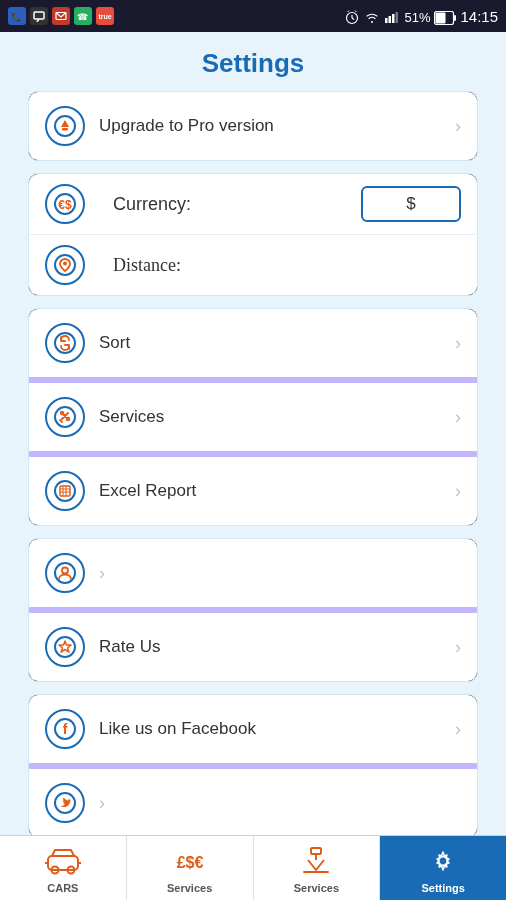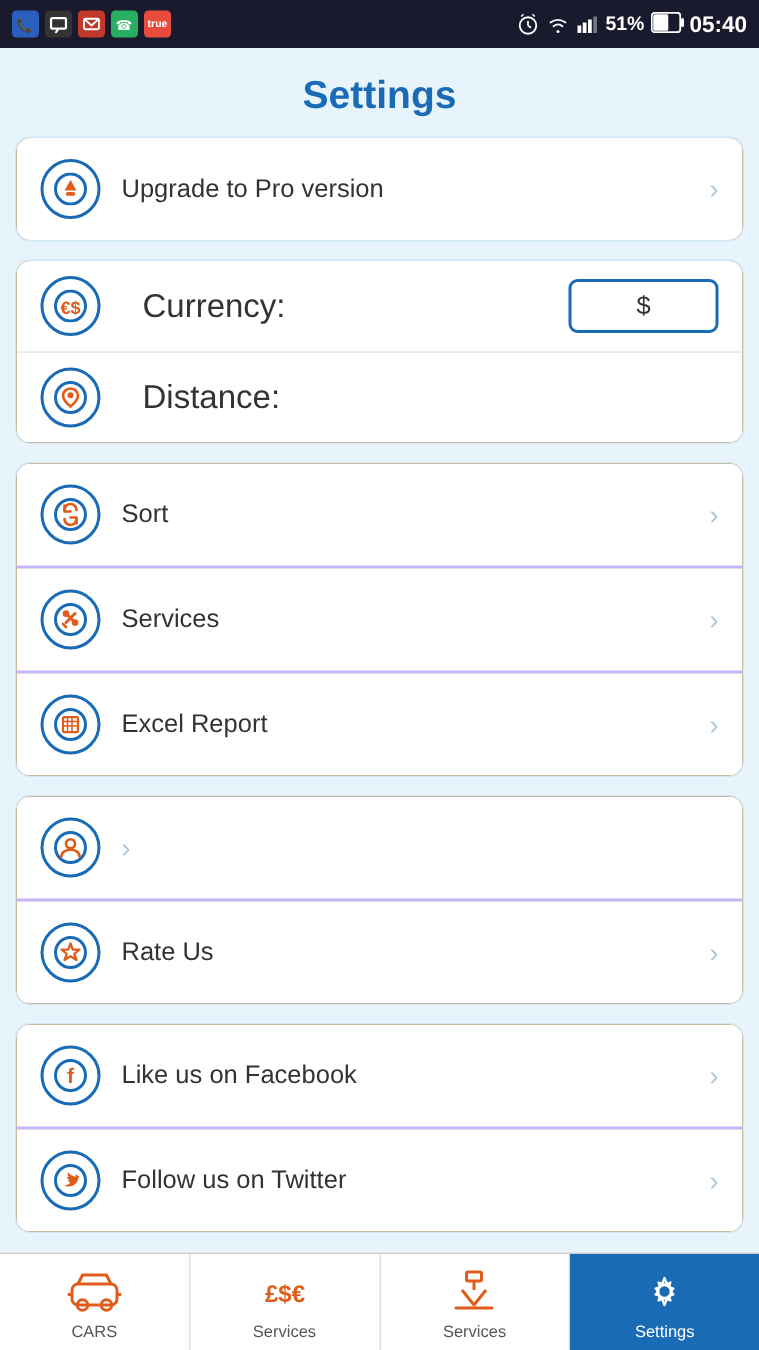--- a/index.html
+++ b/index.html
@@ -18,53 +18,53 @@
       height: 32px;
       background: #1a1a2e;
       display: flex;
       align-items: center;
       justify-content: space-between;
       padding: 0 8px;
       color: white;
       font-size: 12px;
     }
     .status-left { display: flex; align-items: center; gap: 4px; }
-    .status-right { display: flex; align-items: flex-start; gap: 4px; font-size: 13px; font-weight: bold; }
+    .status-right { display: flex; align-items: flex-end; gap: 4px; font-size: 13px; font-weight: normal; }
     .status-icon {
       width: 18px; height: 18px;
       background: #2a5fbd;
       border-radius: 3px;
       display: flex; align-items: center; justify-content: center;
       font-size: 9px; color: white;
     }
 
     
     .page-title {
       text-align: center;
       color: #1a6bb5;
       font-size: 26px;
       font-weight: bold;
       padding: 16px 0 12px;
       background: #e8f4fb;
     }
 
     
     .section {
-      background: #a16207;
+      background: #000000;
       border-radius: 10px;
-      margin: 0 10px 12px;
+      margin: 0 28px 12px;
       overflow: hidden;
       border: 1px solid #d0e8f5;
     }
 
     .list-item {
       display: flex;
       align-items: center;
       padding: 14px 16px;
-      border-bottom: 2px solid #c4b5fd;
+      border-bottom: 6px solid #c4b5fd;
       background: white;
       cursor: pointer;
       position: relative;
     }
     .list-item:last-child { border-bottom: none; }
 
     .item-icon {
       width: 40px; height: 40px;
       border-radius: 50%;
       border: 2.5px solid #1a6bb5;
@@ -88,21 +88,21 @@
 
     
     .currency-row {
       display: flex;
       align-items: center;
       padding: 10px 16px;
       border-bottom: 1px solid #e8f0f7;
       background: white;
     }
     .currency-label {
-      font-size: 22px;
+      font-size: 18px;
       color: #333;
       margin-left: 14px;
       flex: 1;
     }
     .currency-value {
       border: 2px solid #1a6bb5;
       border-radius: 6px;
       padding: 6px 30px;
       font-size: 17px;
       color: #333;
@@ -133,21 +133,21 @@
     }
     .nav-item:last-child { border-right: none; background: #1a6bb5; border-radius: 0; }
     .nav-item:last-child .nav-label { color: white; }
     .nav-icon-wrap {
       width: 38px; height: 38px;
       display: flex; align-items: center; justify-content: center;
     }
     .nav-label {
       font-size: 11px;
       color: #555;
-      font-weight: normal;
+      font-weight: bold;
     }
 
     
     svg { display: block; }
 
     .scroll-area {
       height: calc(900px - 32px - 65px);
       overflow-y: auto;
       padding-bottom: 8px;
     }
@@ -202,21 +202,21 @@
       <rect x="4.5" y="7" width="2.5" height="7" fill="white"></rect>
       <rect x="8" y="5" width="2.5" height="9" fill="white"></rect>
       <rect x="11.5" y="3" width="2.5" height="11" fill="white" opacity="0.4"></rect>
     </svg>
     <span>51%</span>
     <svg width="22" height="14" viewBox="0 0 22 14">
         <rect x="0.5" y="0.5" width="19" height="13" rx="2" fill="none" stroke="white" stroke-width="1.2"></rect>
         <rect x="20" y="4" width="2" height="6" rx="1" fill="white"></rect>
         <rect x="1.5" y="1.5" width="10" height="11" rx="1" fill="white"></rect>
       </svg>
-    <span style="font-size:15px;">05:40</span>
+    <span style="font-size:15px;">14:15</span>
   </div>
 </div>
 
 <div class="scroll-area">
 
   <div class="page-title">Settings</div>
 
   <div class="section">
     <div class="list-item">
       <div class="item-icon">
@@ -237,21 +237,21 @@
       <div class="item-icon">
         <svg width="22" height="22" viewBox="0 0 22 22">
           <circle cx="11" cy="11" r="10" fill="none" stroke="#1a6bb5" stroke-width="2"></circle>
           <text x="11" y="16" text-anchor="middle" font-size="12" font-weight="bold" fill="#e05c1a">€$</text>
         </svg>
       </div>
       <span class="currency-label">Currency:</span>
       <div class="currency-value">$</div>
     </div>
 
-    <div class="currency-row" style="border-bottom:none;">
+    <div class="currency-row" style="border-bottom:none;font-family:Liberation Serif, serif;">
       <div class="item-icon">
         <svg width="22" height="22" viewBox="0 0 22 22">
           <circle cx="11" cy="11" r="10" fill="none" stroke="#1a6bb5" stroke-width="2"></circle>
           <path d="M11 5 C8 5 6 7.5 6 9.5 C6 13 11 17 11 17 C11 17 16 13 16 9.5 C16 7.5 14 5 11 5Z" fill="none" stroke="#e05c1a" stroke-width="1.8"></path>
           <circle cx="11" cy="9.5" r="2" fill="#e05c1a"></circle>
         </svg>
       </div>
       <span class="currency-label">Distance:</span>
     </div>
   </div>
@@ -340,21 +340,20 @@
       <span class="chevron">›</span>
     </div>
 
     <div class="list-item">
       <div class="item-icon">
         <svg width="22" height="22" viewBox="0 0 22 22">
           <circle cx="11" cy="11" r="10" fill="none" stroke="#1a6bb5" stroke-width="2"></circle>
           <path d="M6 14.5 C8 14.5 10 13.5 11 12 C10.5 12 9.5 11.8 9 11 C9.5 11 10 11 10.5 10.5 C9.5 10.5 8.5 9.5 8.5 8.5 C9 8.8 9.5 9 10 9 C9 8 8.8 6.5 9.5 5.5 C10.5 7 12.5 8.5 14.5 8.5 C14.3 8 14.2 7.5 14.5 7 C15.2 7 15.8 7.5 16 8 C16.3 8 16.6 7.9 16.8 7.8 C16.7 8.2 16.4 8.5 16 8.7 C16.4 8.6 16.7 8.5 17 8.3 C16.8 8.7 16.5 9 16.1 9.2 C16.2 12 13.5 15 10 15 C8.5 15 7.2 14.5 6 14.5Z" fill="#e05c1a"></path>
         </svg>
       </div>
-      <span class="item-label">Follow us on Twitter</span>
       <span class="chevron">›</span>
     </div>
   </div>
 
 </div>
 
 <div class="bottom-nav">
 
   <div class="nav-item">
     <div class="nav-icon-wrap">

